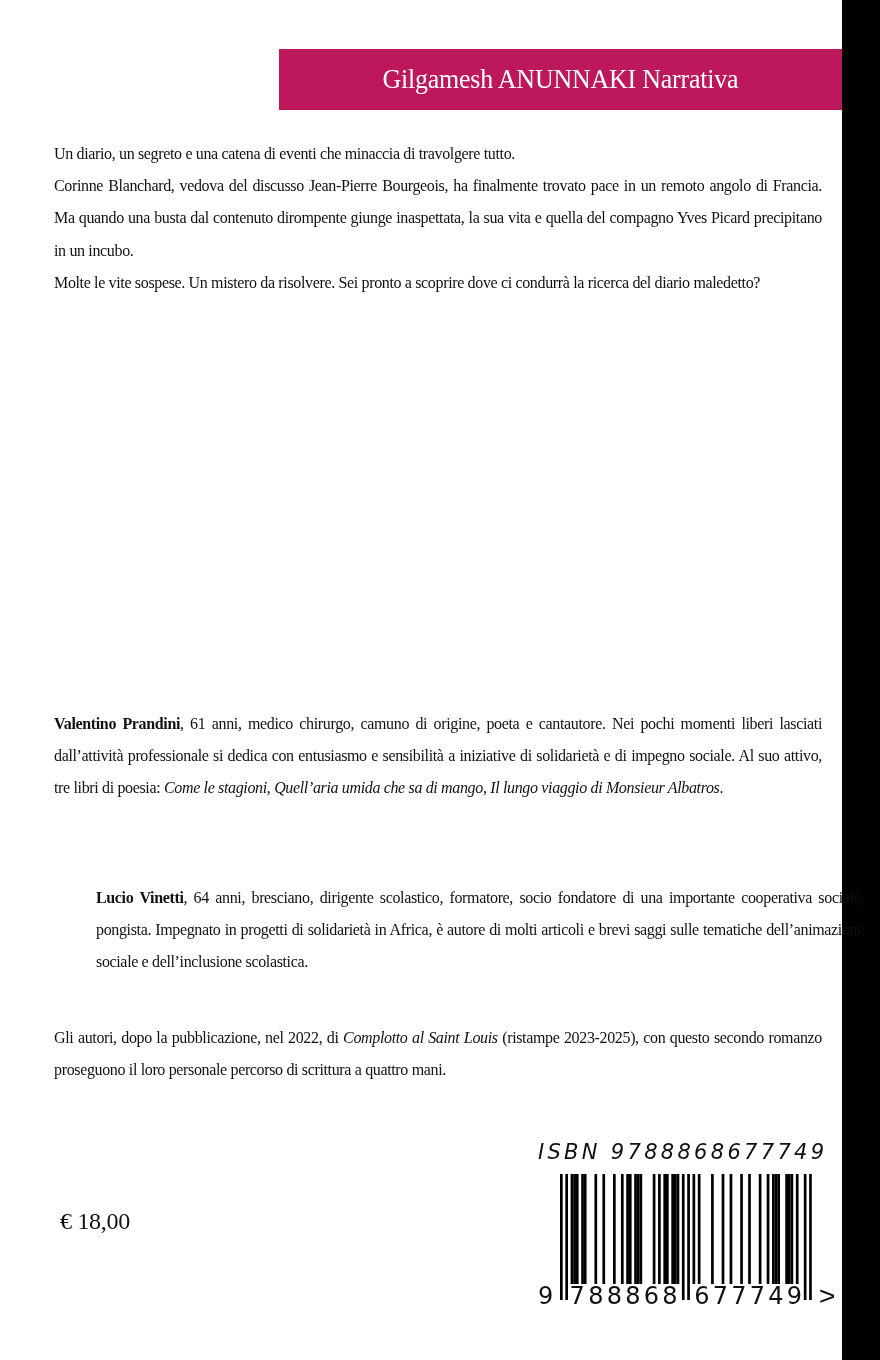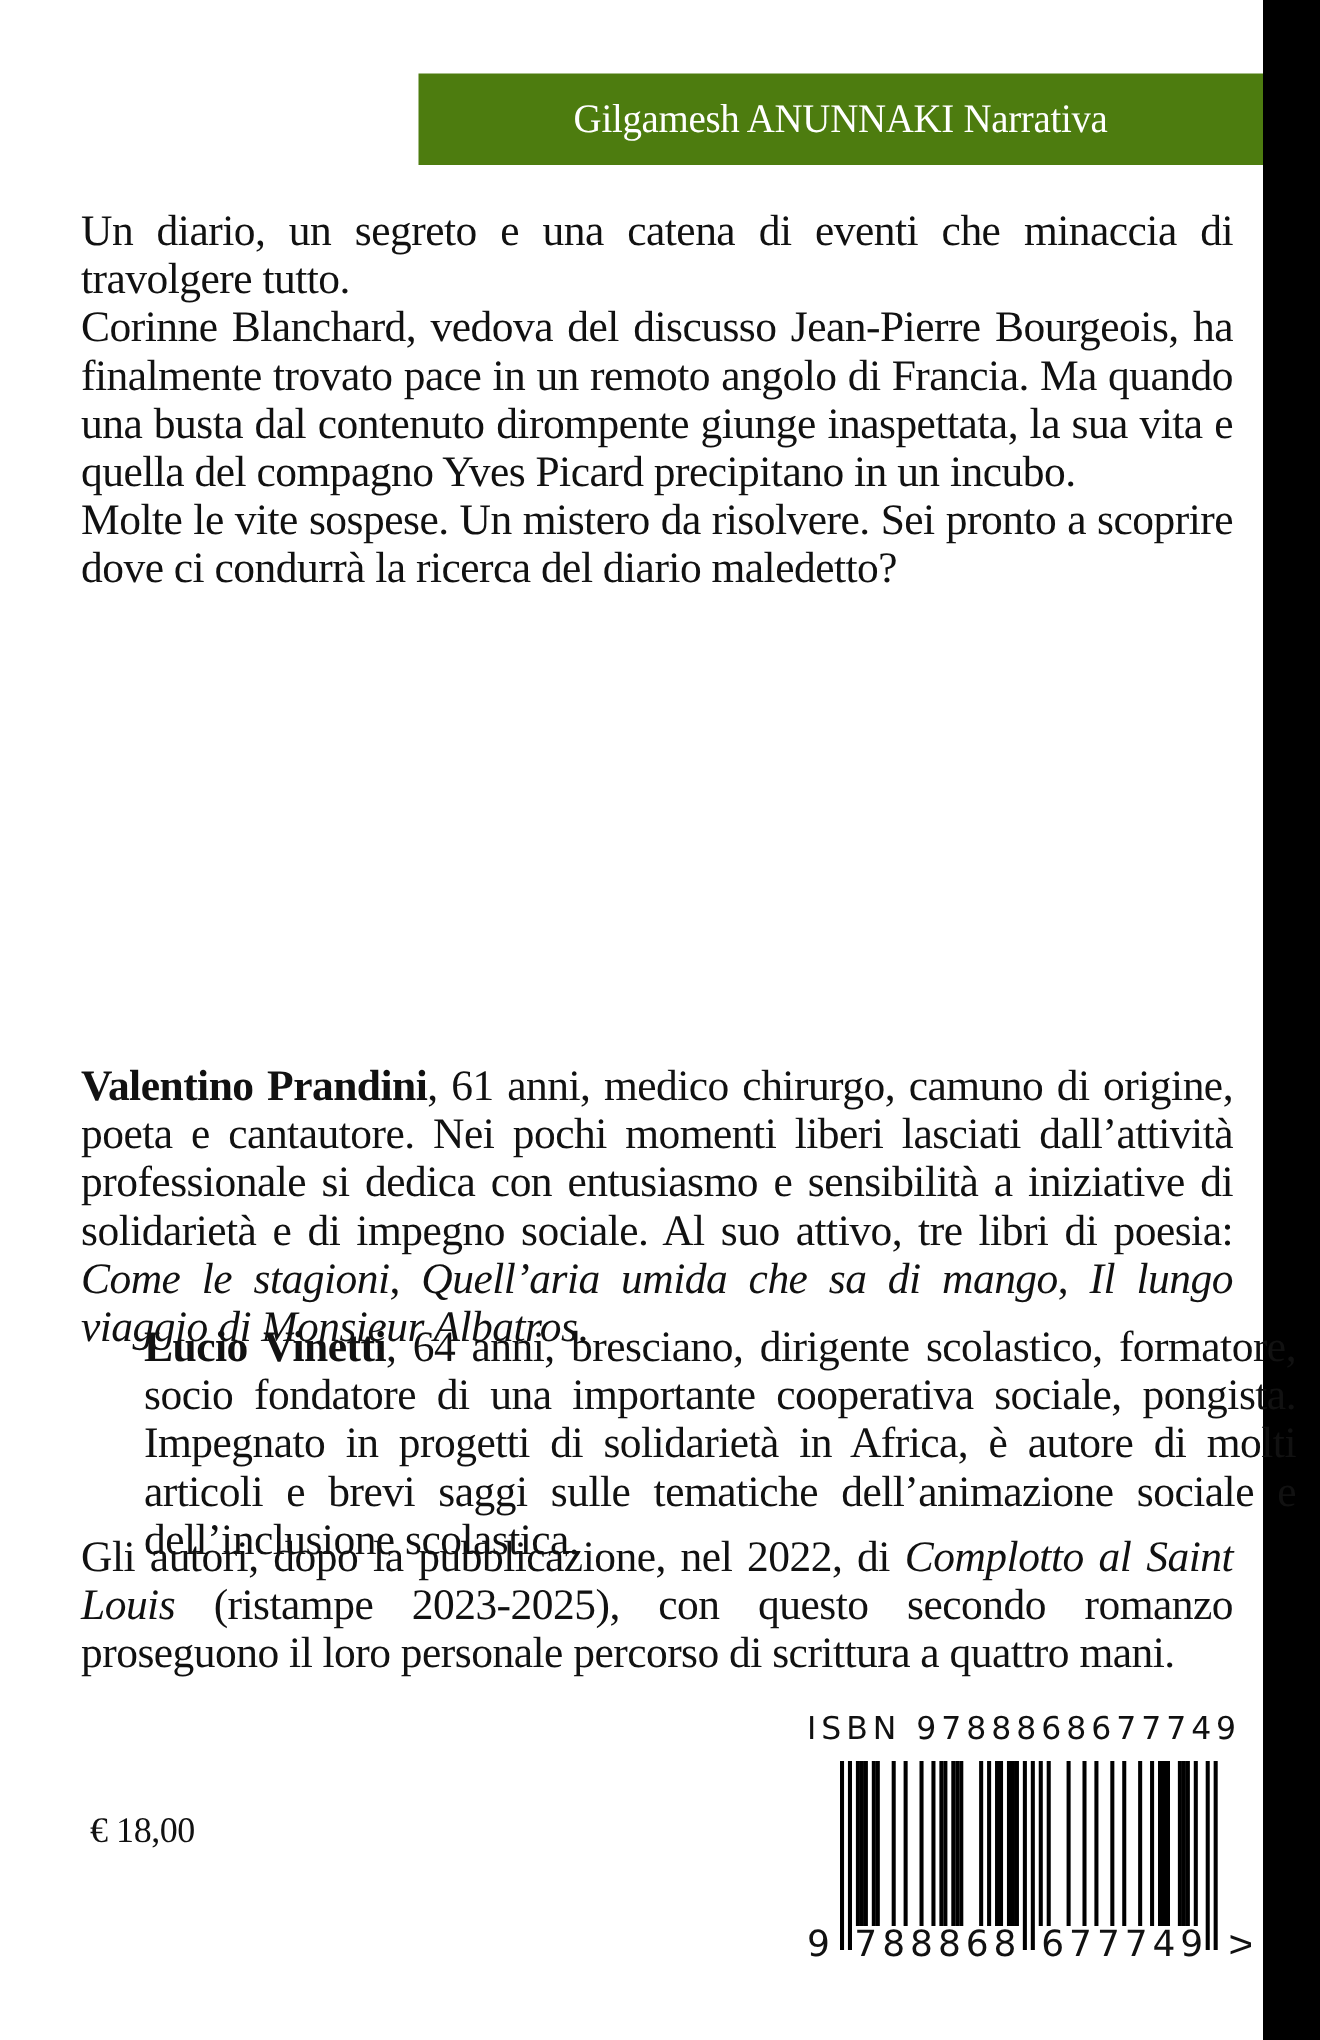--- a/index.html
+++ b/index.html
@@ -7,47 +7,48 @@
     width: 880px; height: 1360px; position: relative; overflow: hidden;
     background: #ffffff; color: #111111;
     font-family: "Liberation Serif", "DejaVu Serif", serif;
   }
   .spine {
     position: absolute; left: 842px; top: 0; width: 38px; height: 1360px;
     background: #000000;
   }
   .header-bar {
     position: absolute; left: 279px; top: 49px; width: 563px; height: 61px;
-    background: #4d7c0f; color: #ffffff;
+    background: #be185d; color: #ffffff;
     display: flex; align-items: center; justify-content: center;
     font-size: 27px; letter-spacing: -0.2px;
   }
   .header-bar span { transform: scaleX(0.96); display: inline-block; }
   .text-block {
     position: absolute; left: 54px; width: 768px;
-    font-size: 29px; line-height: 32.2px;
+    font-size: 16px; line-height: 32.2px;
     text-align: justify;
     letter-spacing: -0.35px;
   }
   .text-block p { margin: 0; }
   .synopsis { top: 138px; }
   .bio1 { top: 708px; }
   .bio2 { top: 882px; margin-left: 42px; }
   .closing { top: 1022px; }
   .bold { font-weight: bold; }
   .it { font-style: italic; }
   .price {
     position: absolute; left: 60px; top: 1208px;
     font-size: 24px; letter-spacing: -0.3px;
   }
   .isbn-label {
     position: absolute; left: 538px; top: 1140px; width: 290px;
     font-family: "DejaVu Sans", "Liberation Sans", sans-serif;
     font-size: 21px; letter-spacing: 3.3px; color: #111;
     white-space: nowrap;
+    font-style: italic;
   }
   .barcode {
     position: absolute; left: 534px; top: 1172px; width: 300px; height: 150px;
   }
 </style>
 </head>
 <body>
 
 <div class="spine"></div>
 

